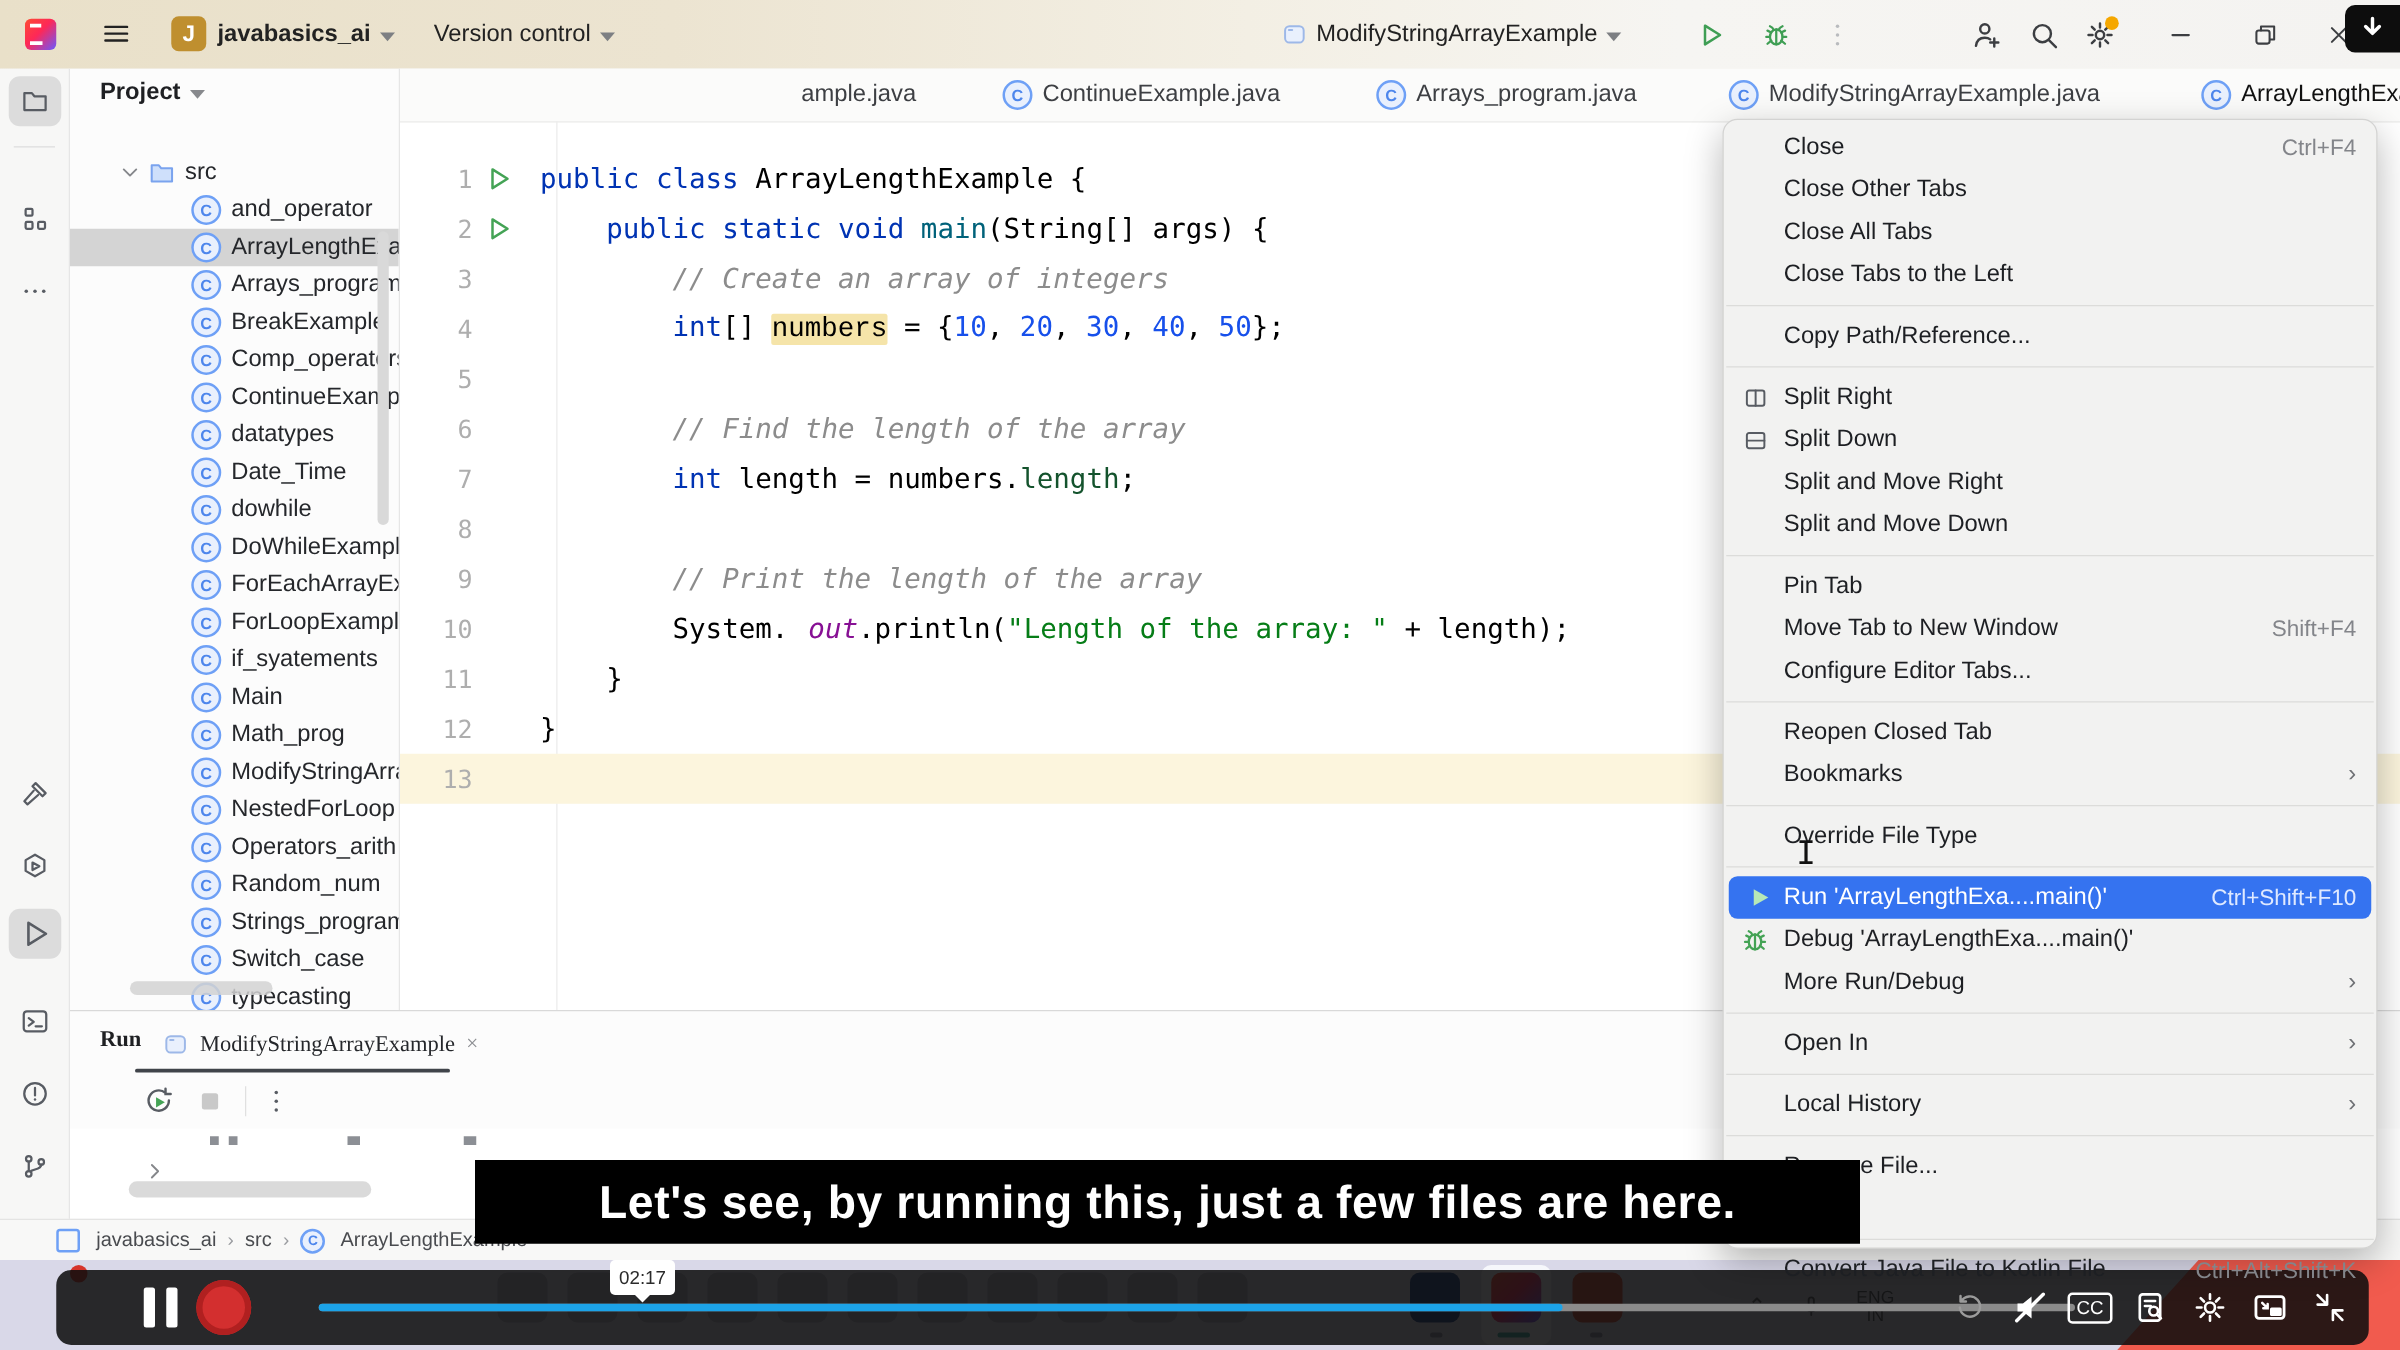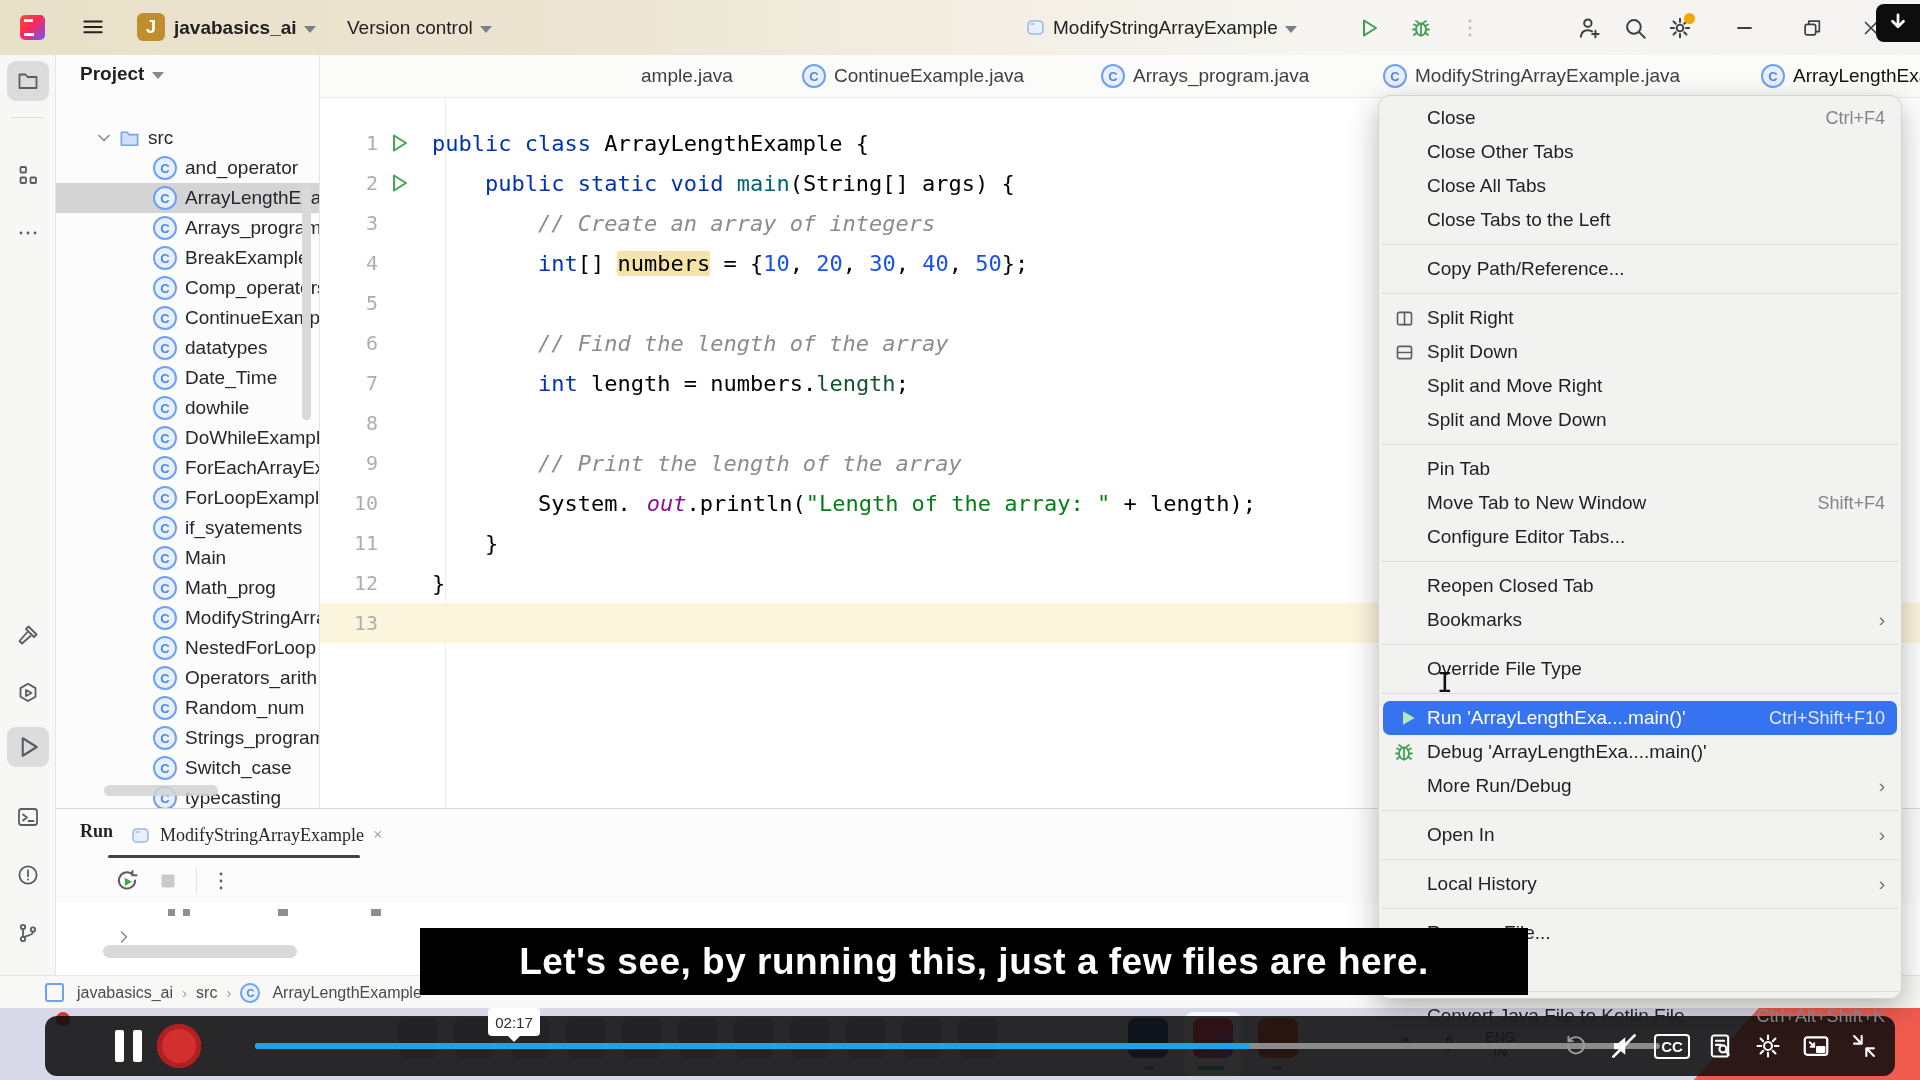--- a/index.html
+++ b/index.html
@@ -51,21 +51,21 @@
   #gutter-sep{position:absolute;left:125px;top:42px;width:1px;height:711px;background:#ececec;}
   #code{position:absolute;left:0;top:68px;width:1600px;font-family:"DejaVu Sans Mono","Liberation Mono",monospace;
     font-size:22px;}
   .cline{height:40px;display:flex;align-items:center;white-space:pre;}
   .cline.caret{background:#fcf5dd;}
   .lnum{flex:0 0 58px;text-align:right;color:#aeaeae;font-size:20px;}
   .lrun{flex:0 0 42px;display:flex;align-items:center;justify-content:center;color:#44a355;}
   .lbody{padding-left:12px;}
   .kw{color:#0033b3;} .cm{color:#8c8c8c;font-style:italic;} .num{color:#1750eb;}
   .str{color:#067d17;} .fn{color:#00627a;} .fld{color:#14532d;} .fldi{color:#871094;font-style:italic;margin-left:16px;}
-  .hl{background:#f5e4a9;border-radius:2px;}
+  .hl{background:#f5e4a9;border-radius:2px;font-family:Liberation Mono, monospace;}
   
   #runpanel{left:56px;top:808px;width:1864px;height:167px;background:#fcfcfc;border-top:1px solid #d9d9d9;font-family:Liberation Serif, serif;}
   #run-label{position:absolute;left:24px;top:12px;font-size:18px;font-weight:bold;color:#1f2023;}
   #run-tab{position:absolute;left:74px;top:8px;height:36px;display:flex;align-items:center;gap:9px;font-size:18px;color:#25272b;}
   #run-tab-underline{position:absolute;left:52px;top:46px;width:252px;height:3px;background:#40444a;border-radius:2px;}
   #run-toolbar{position:absolute;left:0px;top:50px;width:1864px;height:44px;display:flex;align-items:center;}
   #console{position:absolute;left:0;top:94px;width:1864px;height:73px;background:#ffffff;}
   .con-frag{position:absolute;top:6px;height:7px;background:#6f737b;opacity:.8;}
   #con-hscroll{position:absolute;left:47px;top:42px;width:194px;height:13px;background:#d6d6d6;border-radius:7px;opacity:.9;}
   
@@ -82,21 +82,21 @@
   .mitem .micon{position:absolute;left:13px;width:24px;display:flex;justify-content:center;color:#585c63;}
   .mitem .msc{margin-left:auto;color:#83858a;font-size:18px;}
   .mitem .msub{margin-left:auto;color:#6f7control175;}
   .mitem .msub{margin-left:auto;color:#6f7175;font-size:19px;}
   .mitem.sel{background:#3573f0;color:#fff;border-radius:7px;margin:0 4px;padding:0 12px 0 44px;}
   .mitem.sel .msc{color:#dfe9ff;}
   .msep{height:1px;background:#dcdcda;margin:7px 2px;}
   #ibeam{position:absolute;left:1437px;top:668px;width:3px;height:30px;z-index:45;color:#111;
     font-size:26px;font-family:"DejaVu Sans Mono",monospace;}
   
-  #caption{left:420px;top:928px;width:1108px;height:67px;background:#000;z-index:50;
+  #caption{left:380px;top:928px;width:1108px;height:67px;background:#000;z-index:50;
     display:flex;align-items:center;justify-content:center;}
   #caption span{color:#fff;font-size:37px;font-weight:bold;letter-spacing:.5px;white-space:nowrap;}
   
   #taskbar{left:0;top:1008px;width:1920px;height:72px;background:#d9d8e8;}
   .tb-icon{position:absolute;top:10px;width:40px;height:40px;border-radius:8px;}
   .tb-dim{background:#8b8da0;opacity:.55;}
   #tb-word{background:#1d3f86;color:#fff;font-weight:bold;font-size:24px;display:flex;align-items:center;justify-content:center;}
   #tb-ij-box{position:absolute;left:1185px;top:4px;width:56px;height:64px;background:#f6f7fb;border-radius:8px;}
   #tb-ij{left:1193px;background:linear-gradient(135deg,#fc4c33,#fe2857 45%,#6b57ff);}
   #tb-cam{background:#cf4632;color:#fff;font-weight:bold;font-size:26px;display:flex;align-items:center;justify-content:center;}
@@ -727,21 +727,21 @@
             <path d="M5.5 7.5A7.5 7.5 0 1 1 4.5 12M5 3.5v4h4"></path>
           </svg>
         </span>
         <span class="vc">
           <svg width="30" height="30" viewBox="0 0 24 24">
             <path d="M4 9.5v5h3.5L13 19V5L7.5 9.5z" fill="#fff"></path>
             <path d="M3.5 20.5l17-17" stroke="#fff" stroke-width="2.2" stroke-linecap="round"></path>
           </svg>
         </span>
         <span class="vc">
-          <span style="border:2px solid #fff;border-radius:4px;padding:2px 5px;font-size:15px;font-weight:bold;color:#fff">CC</span>
+          <span style="border:2px solid #fff;border-radius:4px;padding:2px 5px;font-size:15px;font-weight:normal;color:#fff">CC</span>
         </span>
         <span class="vc">
           <svg width="28" height="28" viewBox="0 0 24 24" fill="none" stroke="currentColor" stroke-width="1.8" stroke-linecap="round" stroke-linejoin="round">
             <rect x="5" y="3" width="14" height="18" rx="2"></rect>
             <path d="M8.5 7.5h7M8.5 11h4"></path>
             <circle cx="14.5" cy="14.5" r="3"></circle>
             <path d="M16.8 16.8l2.7 2.7"></path>
           </svg>
         </span>
         <span class="vc">

